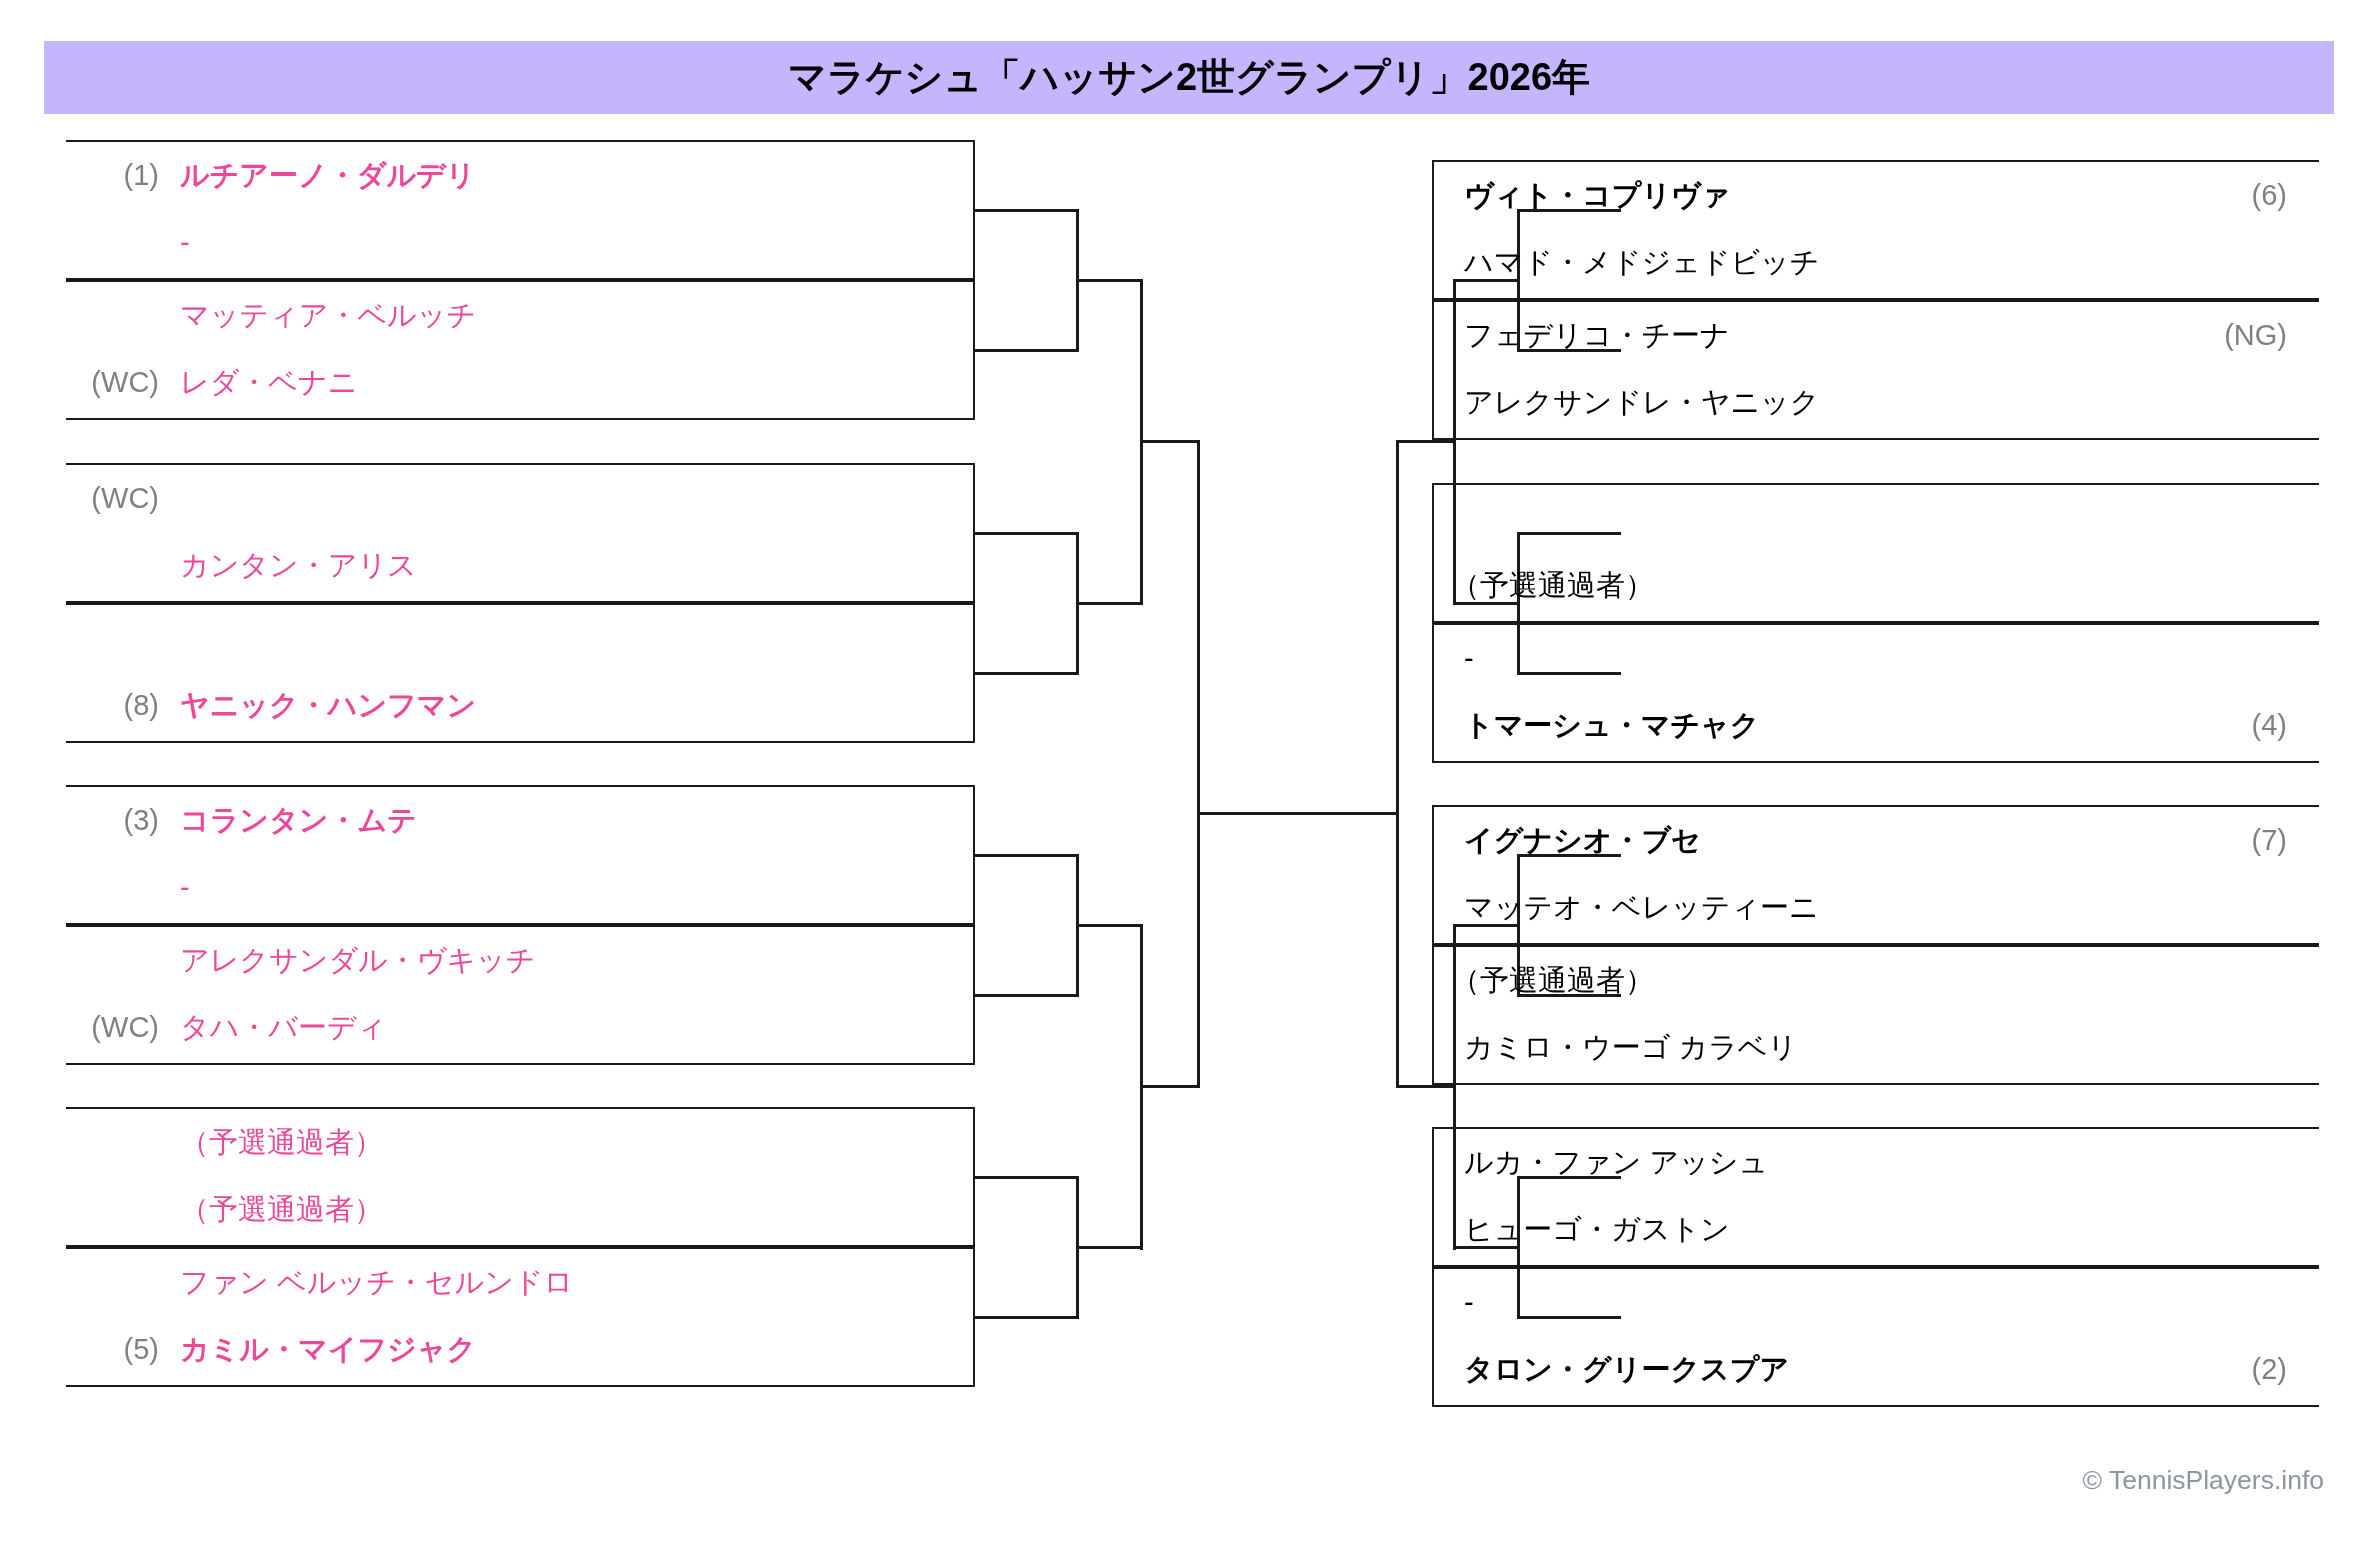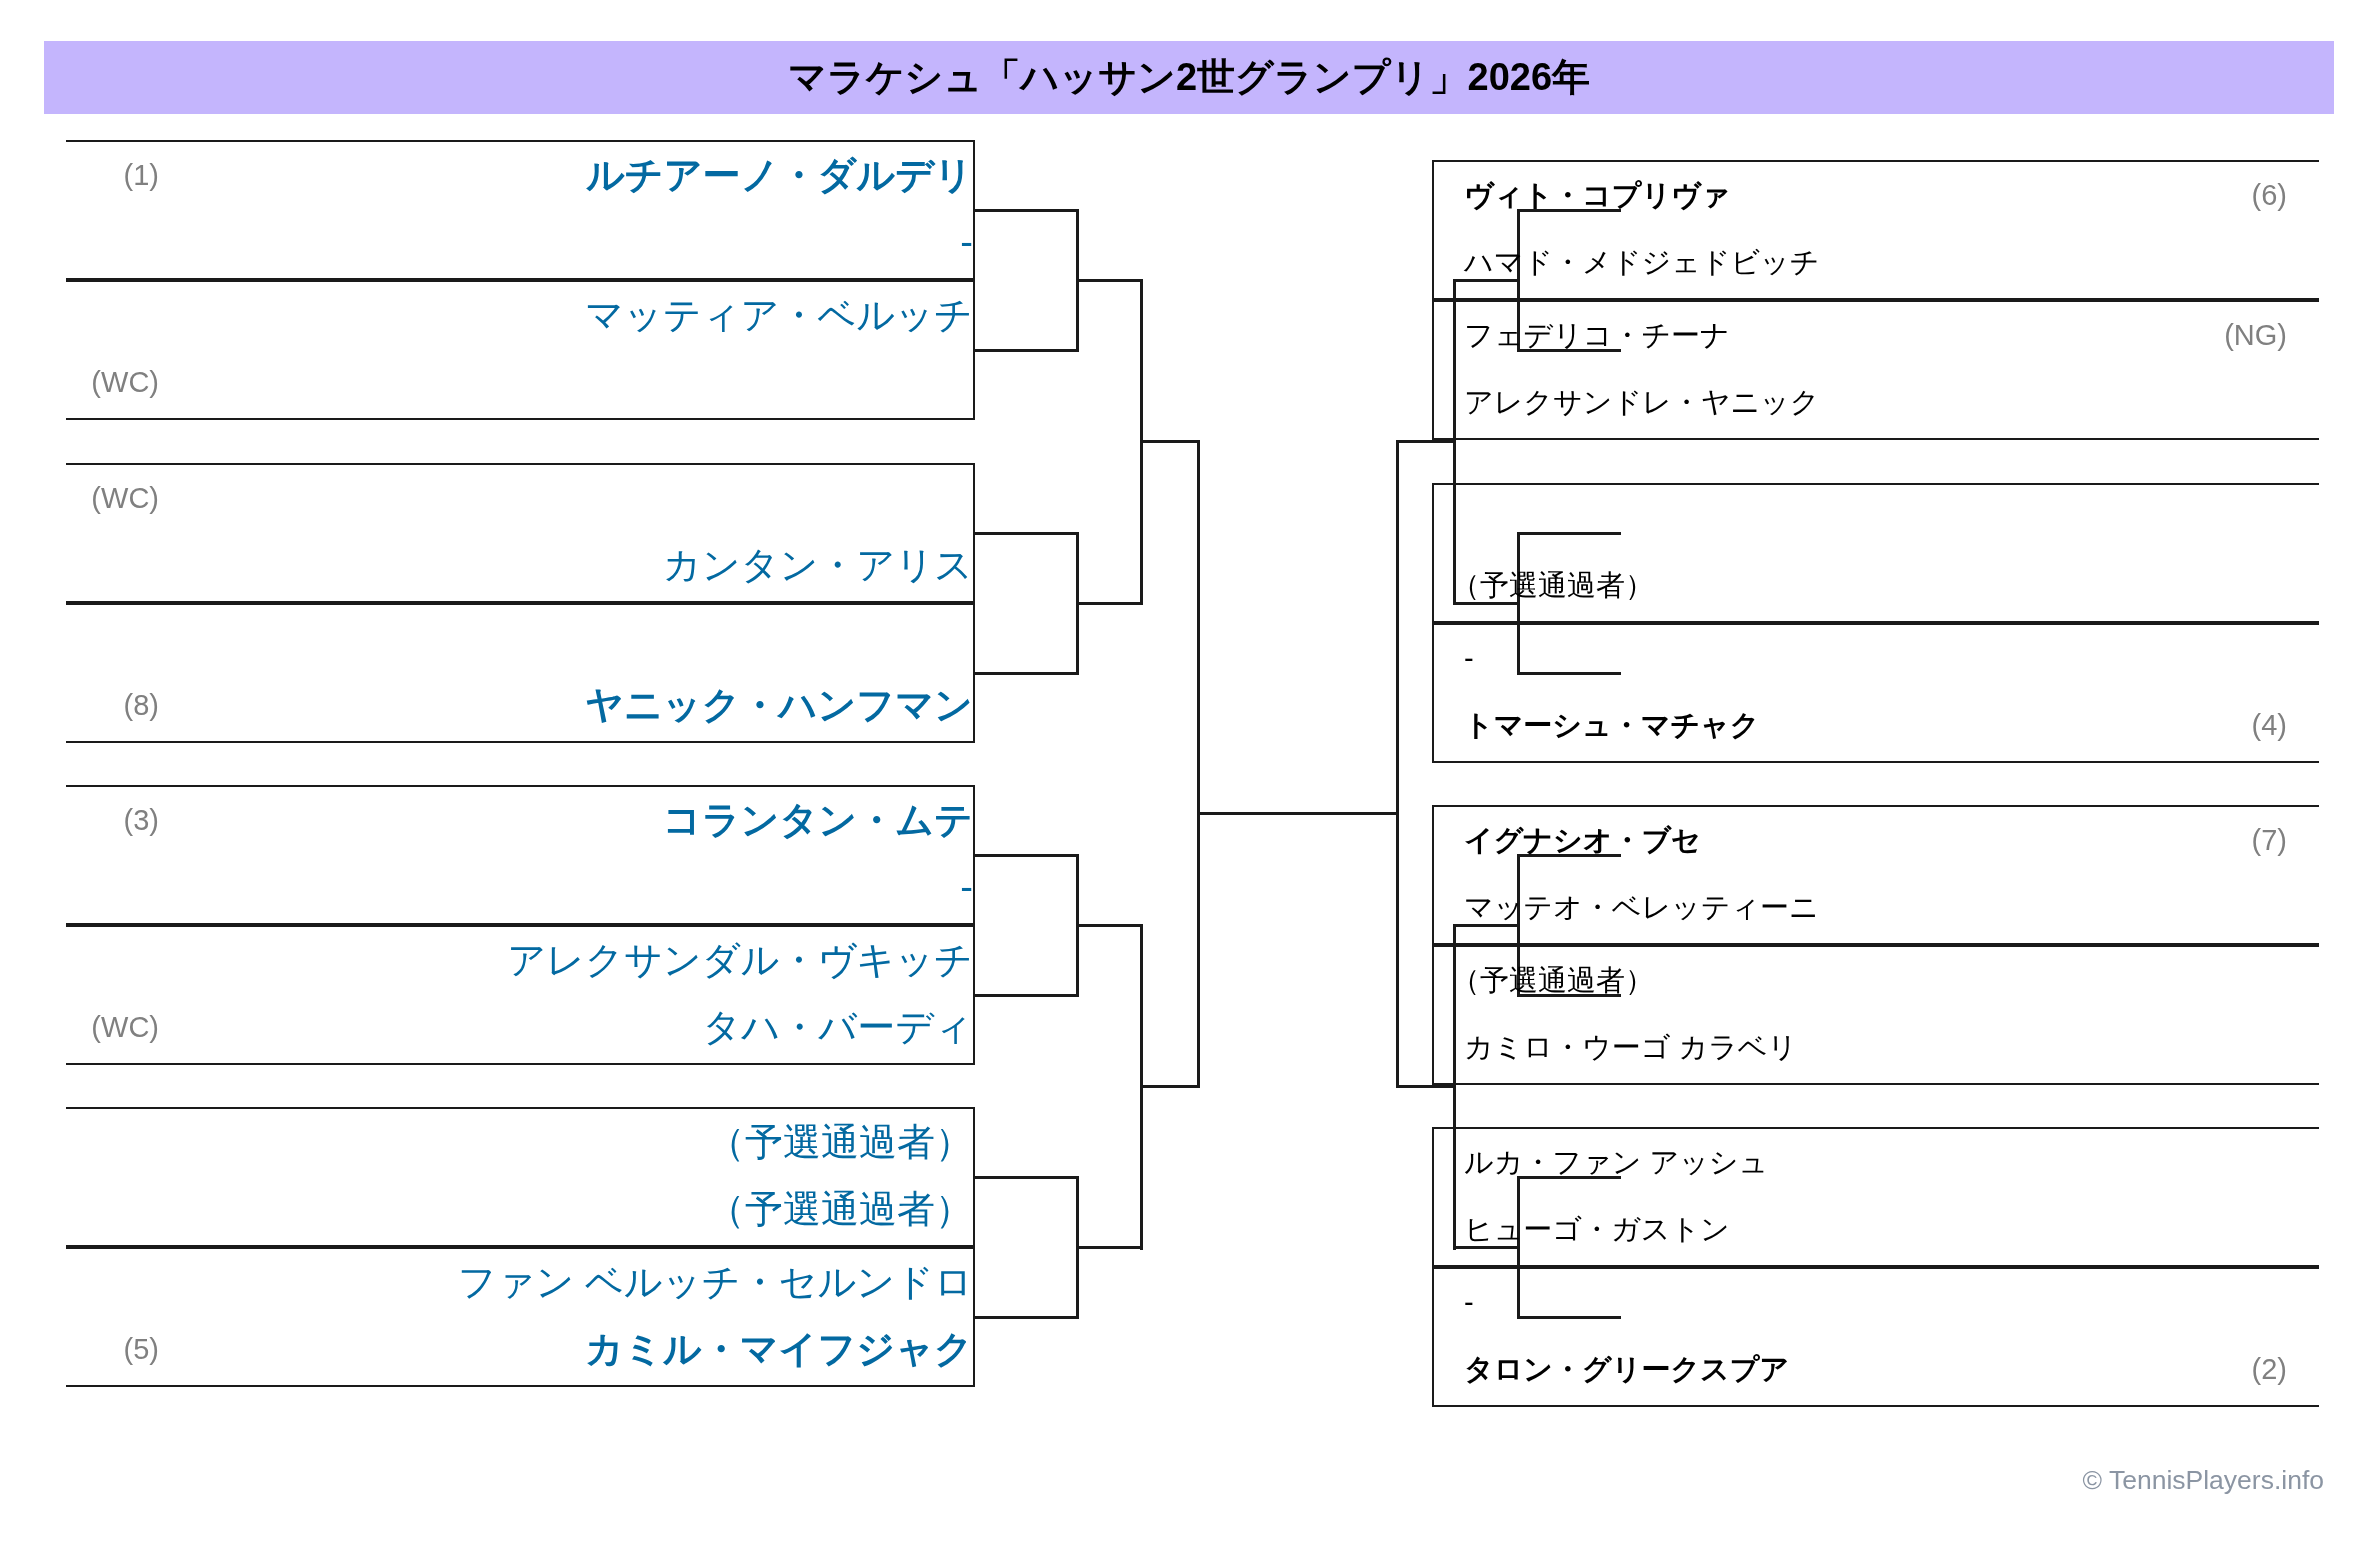--- a/index.html
+++ b/index.html
@@ -59,23 +59,23 @@
     width:114px;
     flex:0 0 114px;
     text-align:right;
     padding-right:21px;
     box-sizing:border-box;
     color:#808080;
     font-size:29px;
   }
   .left .pname{
     flex:1 1 auto;
-    text-align:right;
-    font-size:38px;
-    color:#0369a1;
+    text-align:left;
+    font-size:29px;
+    color:#ec4899;
     white-space:nowrap;
   }
 
   
   .right .pname{
     flex:1 1 auto;
     text-align:left;
     padding-left:30px;
     font-size:29px;
     color:#000000;
@@ -137,20 +137,21 @@
     </div>
   </div>
 
   <div class="match left" style="left:66px; top:280px; width:909px; height:140px;">
     <div class="slot s1">
       <span class="seed"></span>
       <span class="pname">マッティア・ベルッチ</span>
     </div>
     <div class="slot s2">
       <span class="seed">(WC)</span>
+      <span class="pname">レダ・ベナニ</span>
     </div>
   </div>
 
   <div class="match left" style="left:66px; top:463px; width:909px; height:140px;">
     <div class="slot s1">
       <span class="seed">(WC)</span>
       <span class="pname"></span>
     </div>
     <div class="slot s2">
       <span class="seed"></span>

